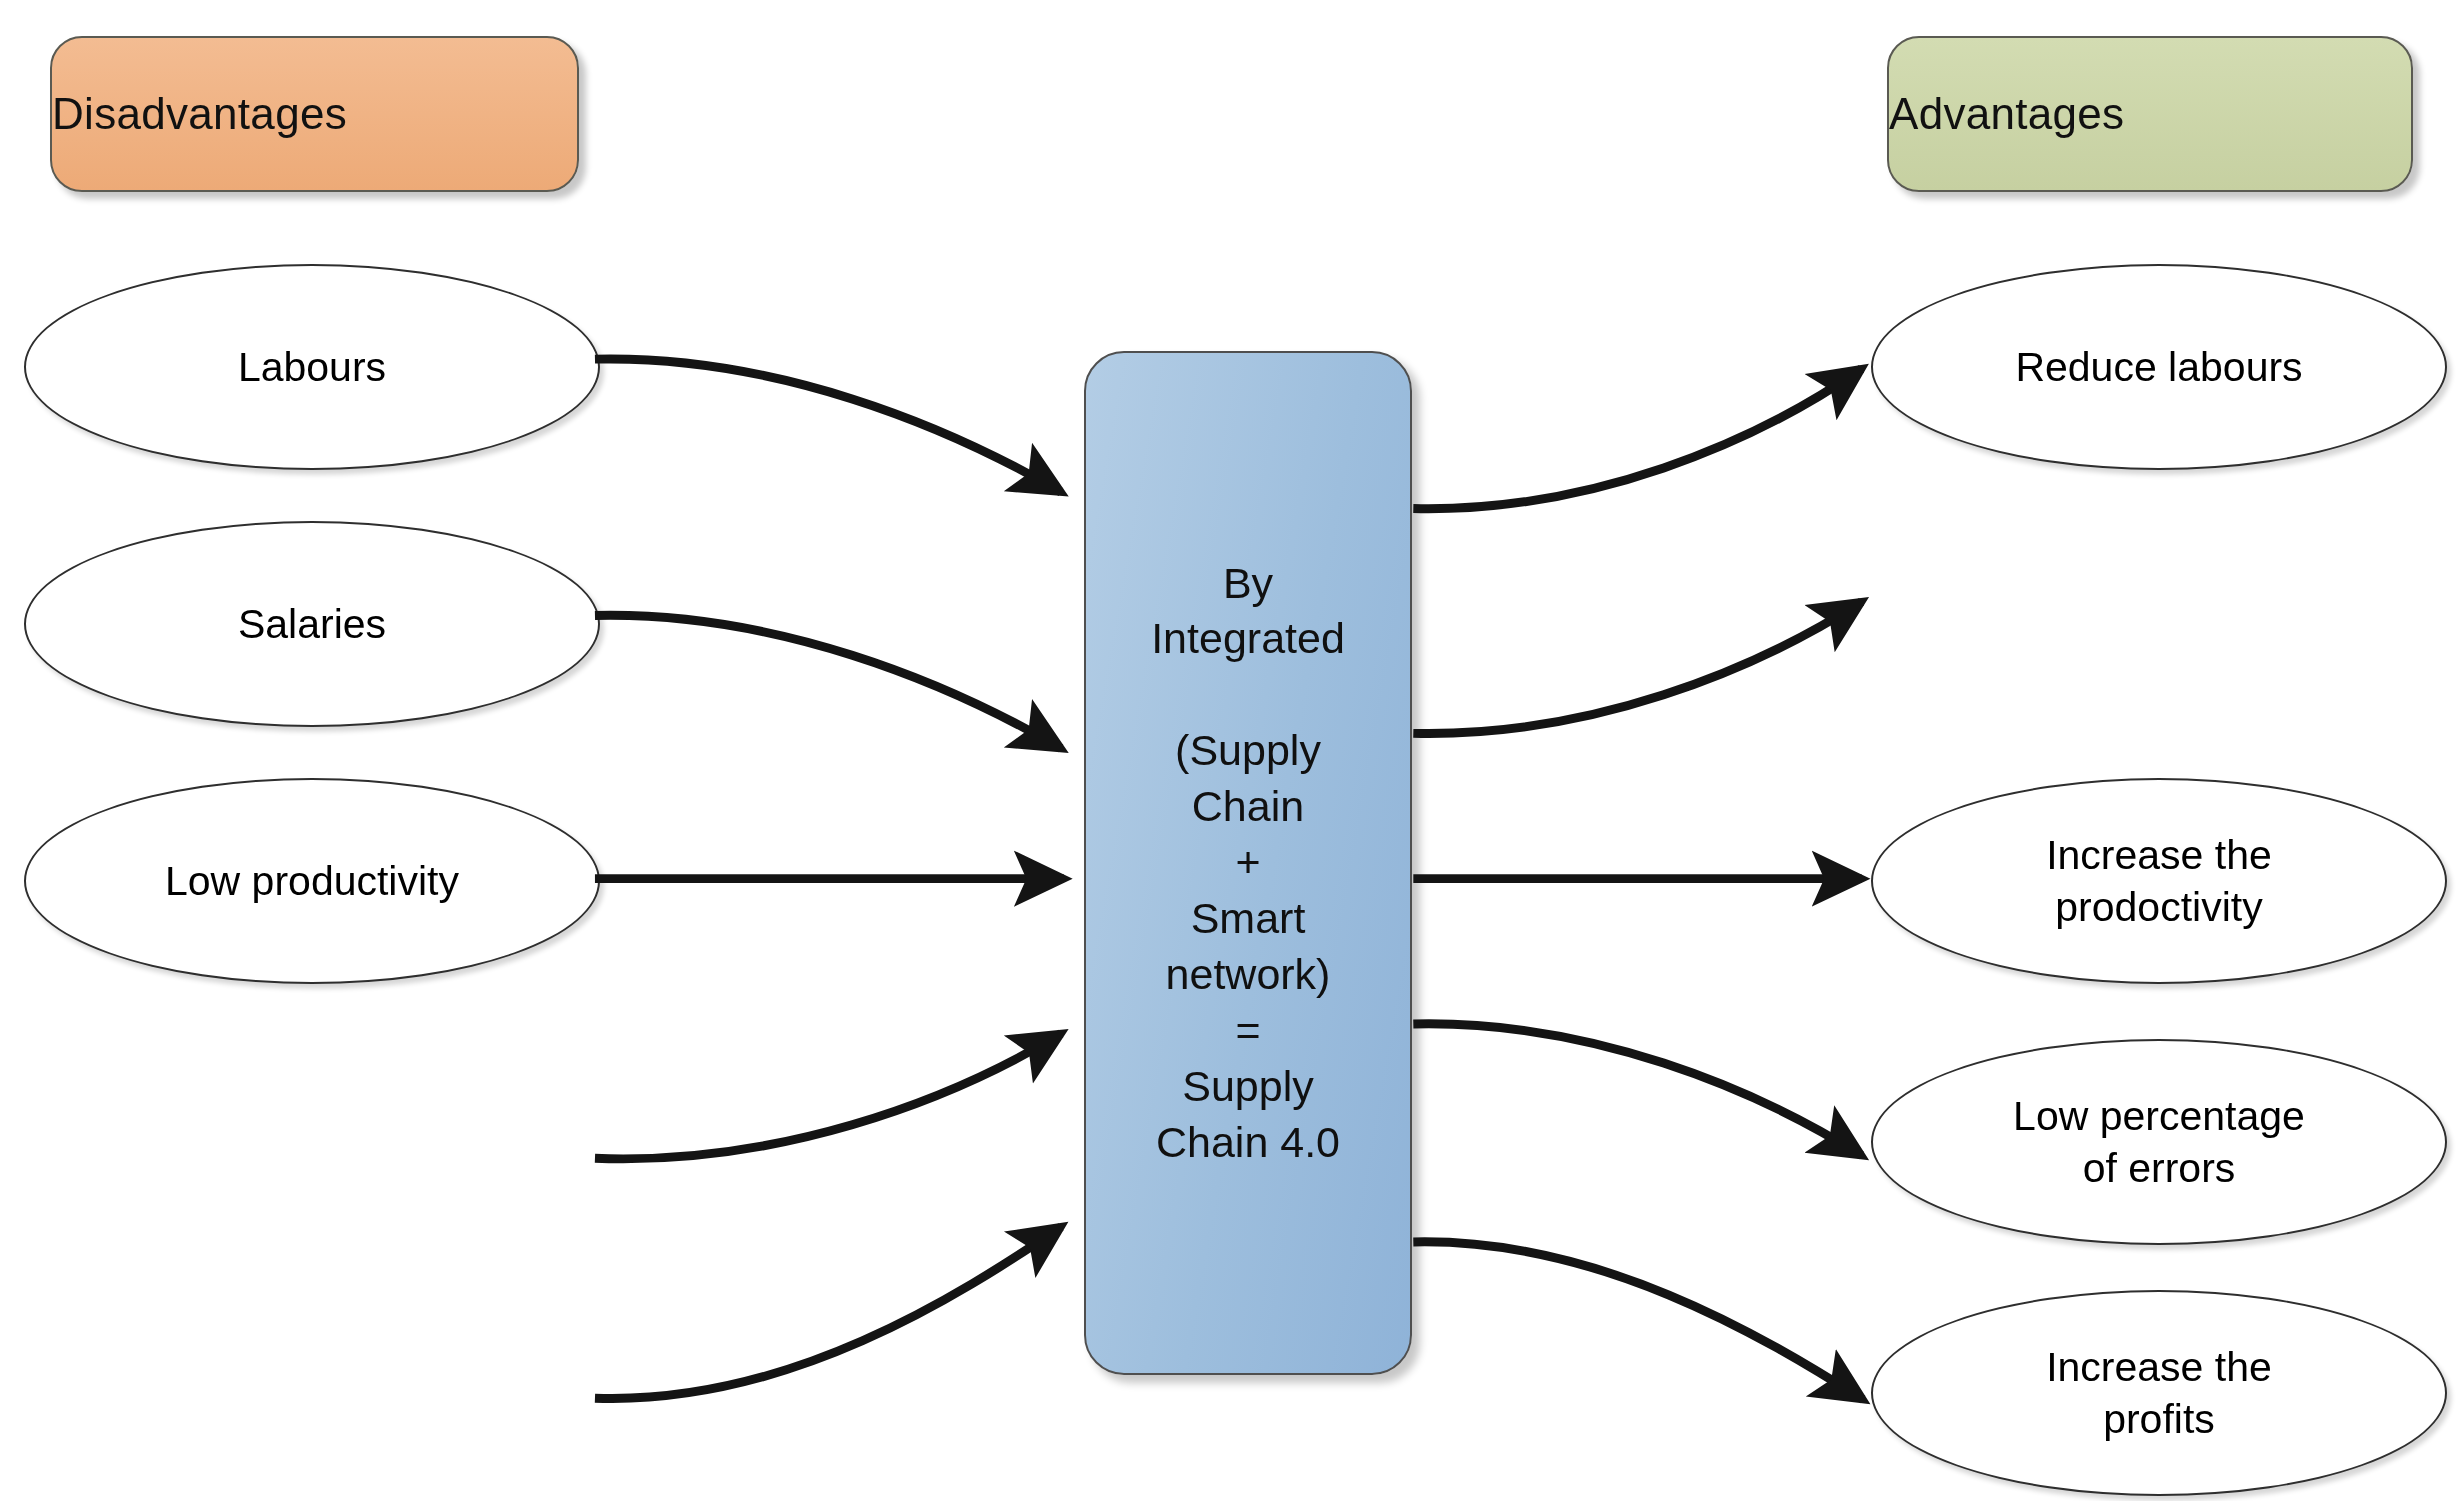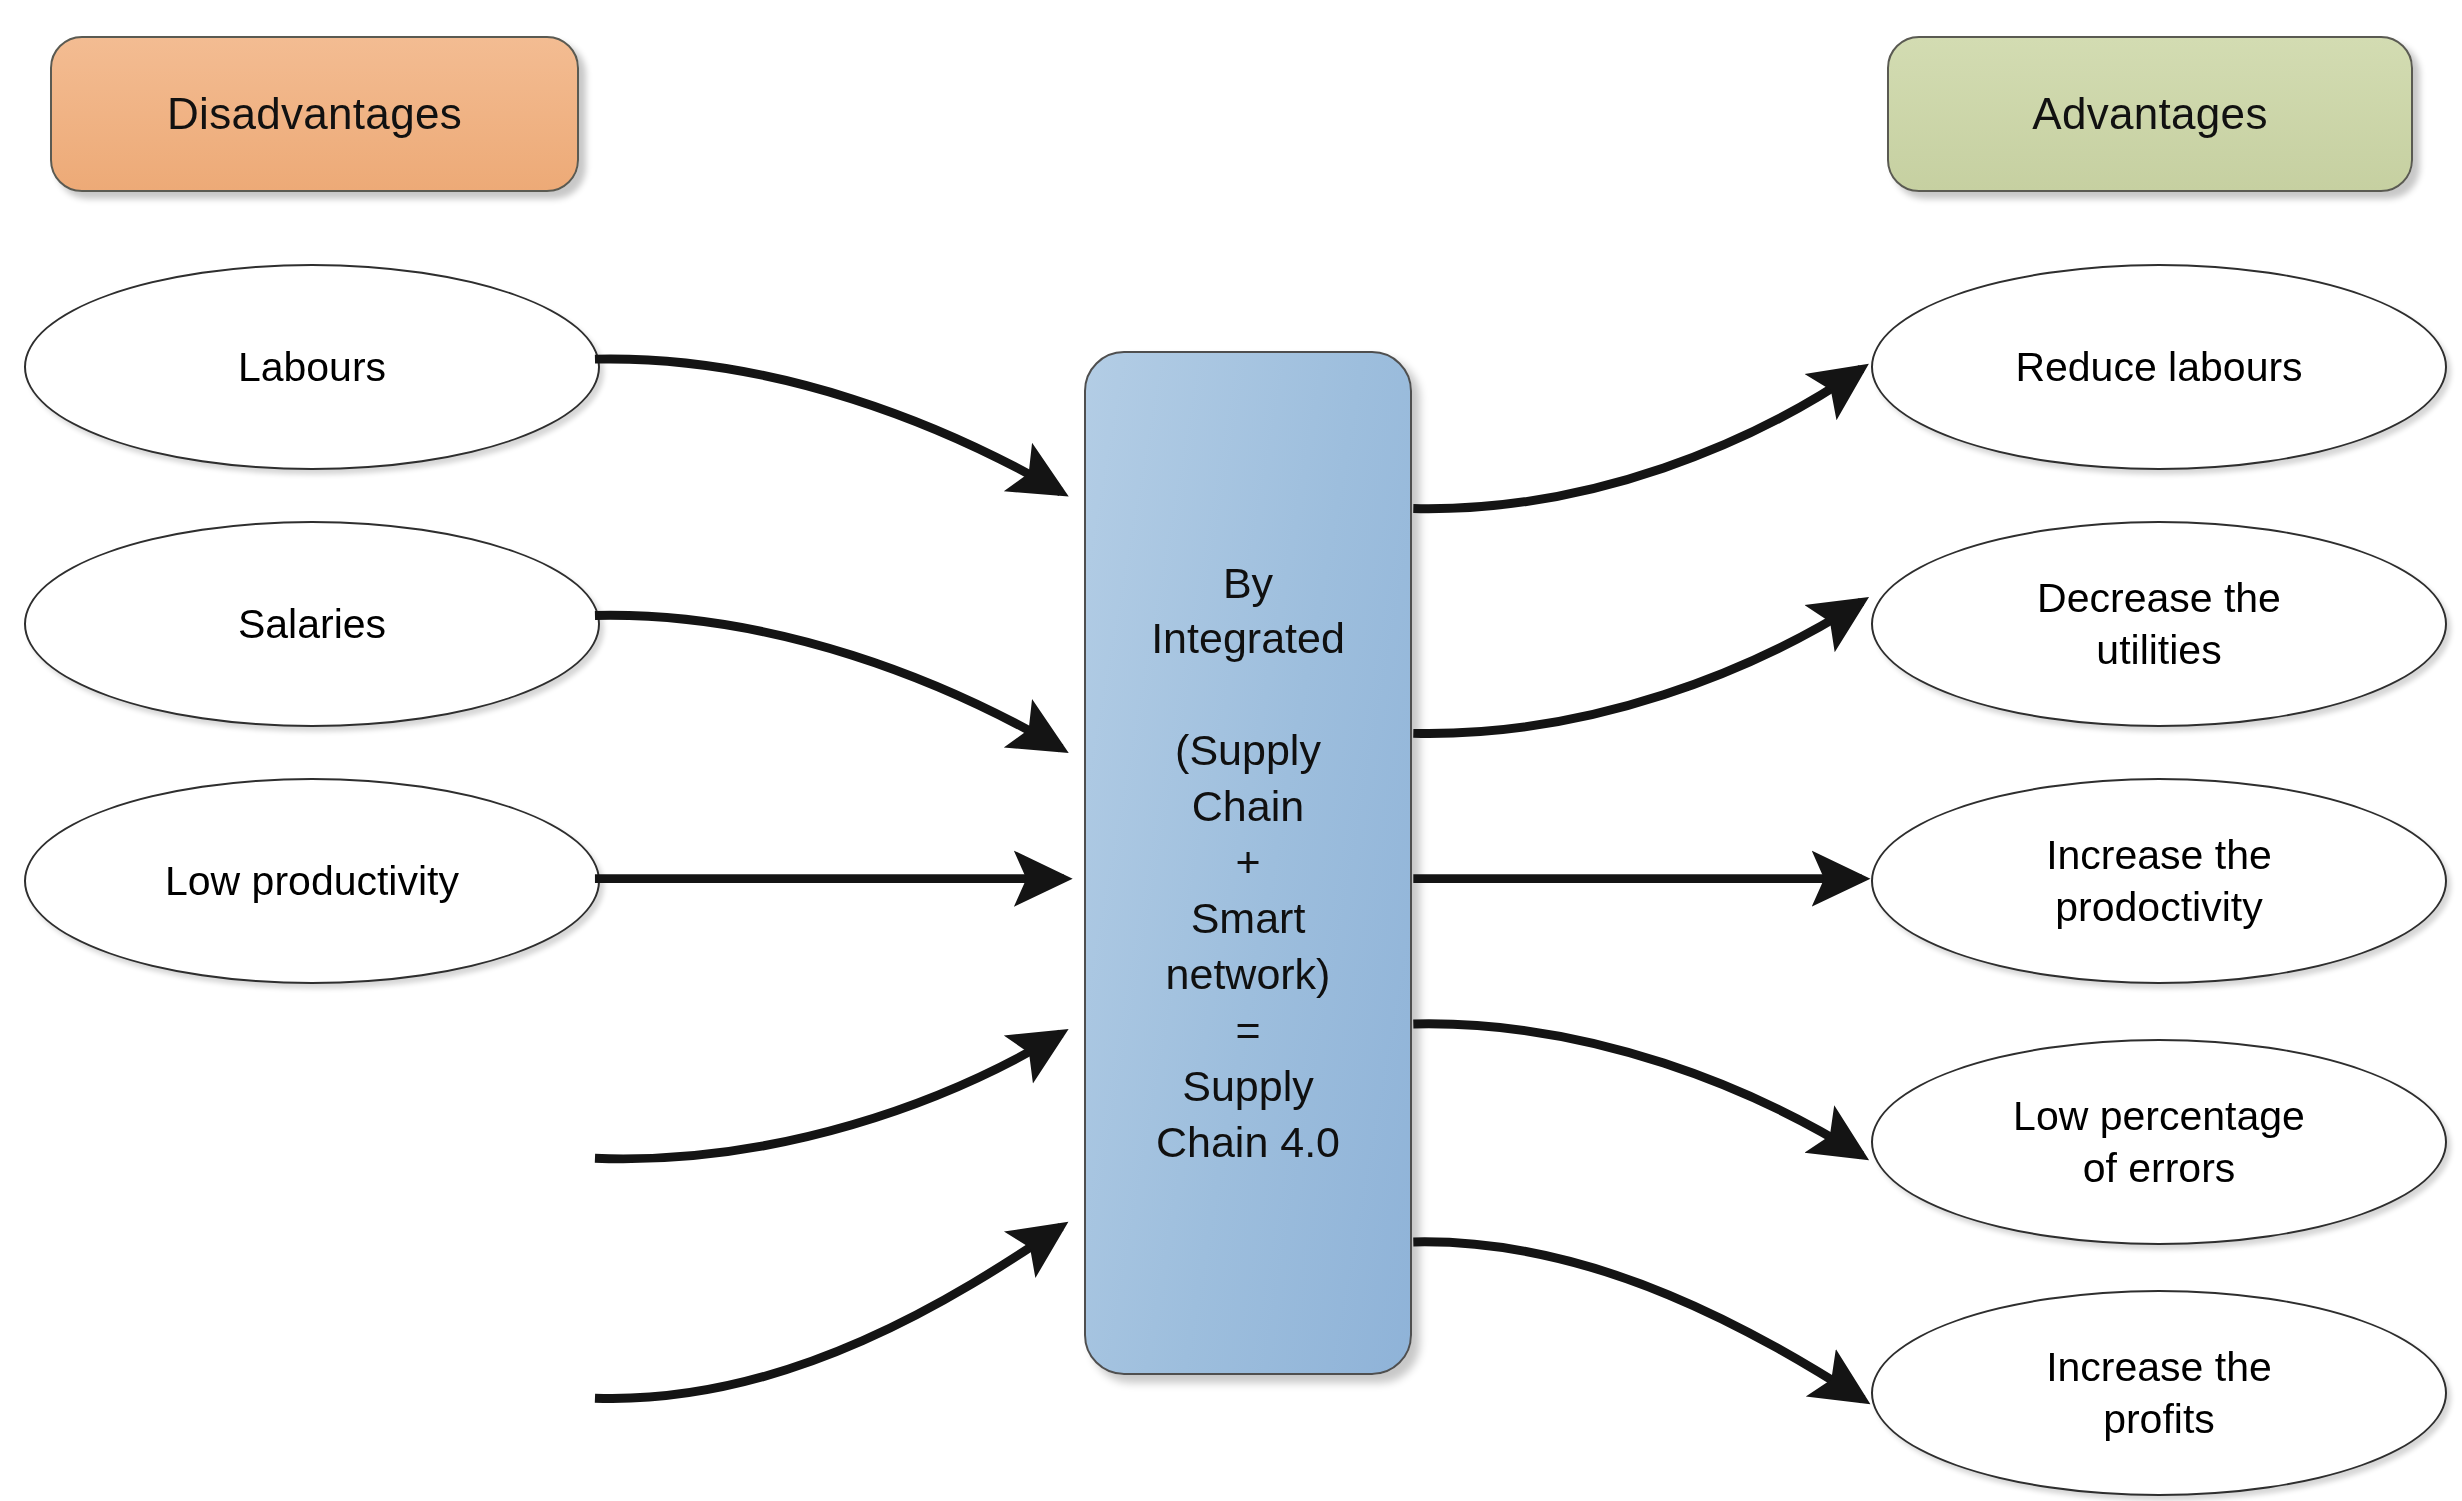--- a/index.html
+++ b/index.html
@@ -14,21 +14,20 @@
     background: #ffffff;
     overflow: hidden;
     font-family: "Liberation Sans", sans-serif;
   }
 
   
   .pill {
     position: absolute;
     display: flex;
     align-items: center;
-    justify-content: center;
     border: 2.1px solid #5a5a52;
     border-radius: 32px;
     box-shadow: 6.9px 6.9px 6.9px rgba(0,0,0,0.22);
     box-sizing: border-box;
   }
   .pill .pill-label {
     font-size: 44px;
     color: #111111;
     letter-spacing: 0.3px;
     white-space: nowrap;
@@ -138,24 +137,20 @@
 network)
 =
 Supply
 Chain 4.0</span>
   </div>
 
   <div class="node" style="left:1871px; top:264px; width:576px; height:206px;">
     <span class="node-label">Reduce labours</span>
   </div>
 
-  <div class="node" style="left:1871px; top:521px; width:576px; height:206px;">
-    <span class="node-label">Decrease the
-utilities</span>
-  </div>
 
   <div class="node" style="left:1871px; top:778px; width:576px; height:206px;">
     <span class="node-label">Increase the
 prodoctivity</span>
   </div>
 
   <div class="node" style="left:1871px; top:1039px; width:576px; height:206px;">
     <span class="node-label">Low percentage
 of errors</span>
   </div>

